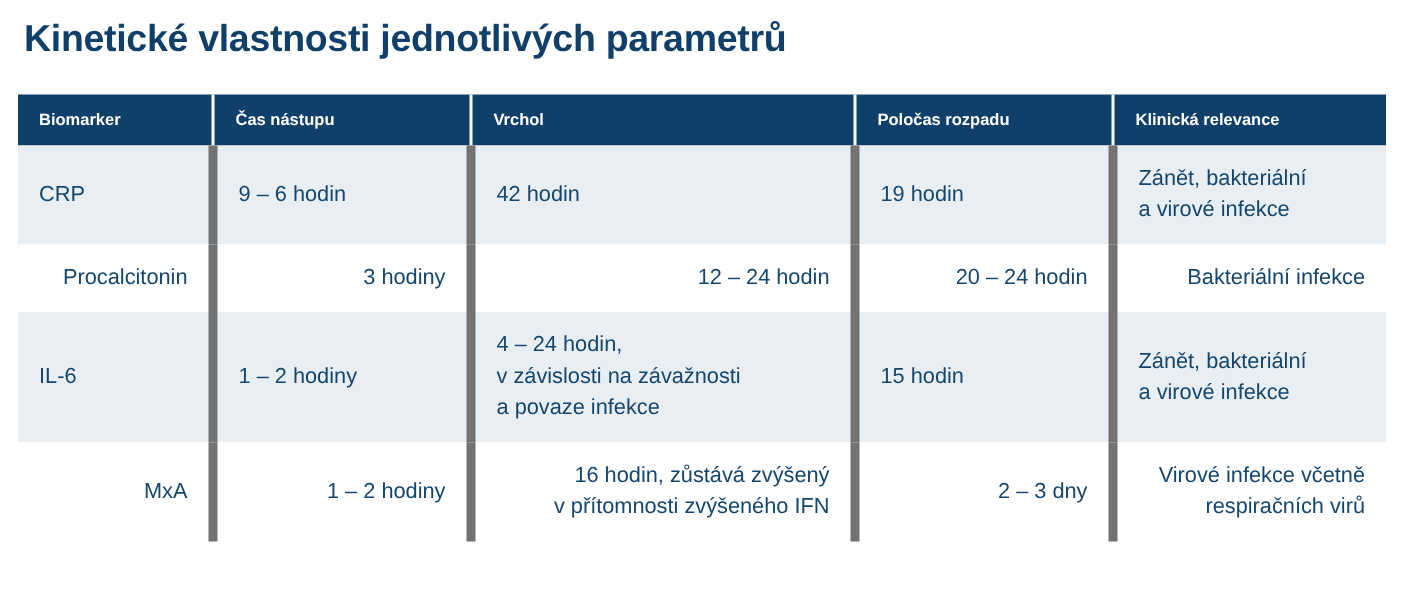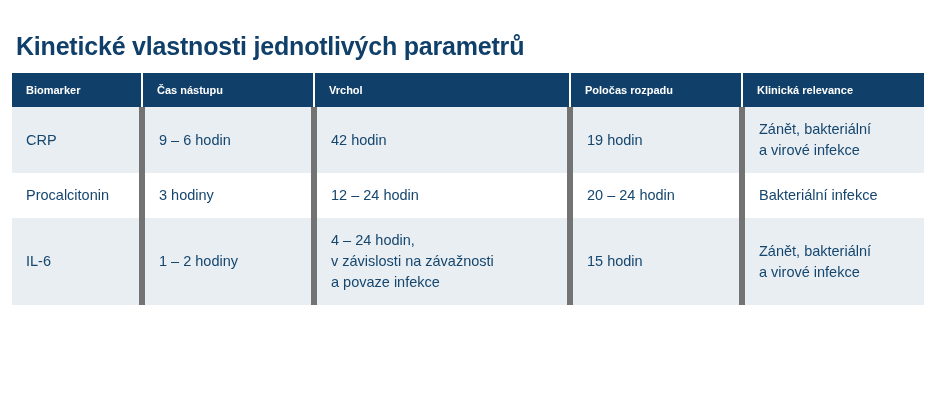--- a/index.html
+++ b/index.html
@@ -19,23 +19,23 @@
     width: 936px;
     height: 405px;
     box-sizing: border-box;
     padding: 0 12px;
   }
   .page-title {
     font-size: 25px;
     font-weight: bold;
     color: #10406a;
     letter-spacing: -0.2px;
-    padding-top: 32px;
+    padding-top: 12px;
     padding-left: 4px;
-    margin: 0 0 12px 0;
+    margin: 0 0 22px 0;
     white-space: nowrap;
   }
   table.kinetics {
     width: 912px;
     border-collapse: collapse;
     table-layout: fixed;
     font-size: 14.5px;
   }
   table.kinetics col.c0 { width: 130px; }
   table.kinetics col.c1 { width: 172px; }
@@ -59,21 +59,21 @@
   tbody td {
     color: #15466e;
     padding: 12px 14px 12px 14px;
     vertical-align: middle;
     border-right: 6px solid #737373;
     line-height: 1.45;
   }
   tbody td:last-child { border-right: none; }
 
   tbody tr.odd td { background: #e9eef3; }
-  tbody tr.even td { background: #ffffff; }
+  tbody tr.even td { background: #ffffff; text-align: right; }
 
   tbody tr.even td { border-bottom: 0; }
 
   .cell-line { display: block; }
 </style>
 </head>
 <body>
 
 <div class="page">
 
@@ -131,17 +131,30 @@
           <span class="cell-line">v závislosti na závažnosti</span>
           <span class="cell-line">a povaze infekce</span>
         </td>
         <td>15 hodin</td>
         <td>
           <span class="cell-line">Zánět, bakteriální</span>
           <span class="cell-line">a virové infekce</span>
         </td>
       </tr>
 
+      <tr class="even">
+        <td>MxA</td>
+        <td>1 – 2 hodiny</td>
+        <td>
+          <span class="cell-line">16 hodin, zůstává zvýšený</span>
+          <span class="cell-line">v přítomnosti zvýšeného IFN</span>
+        </td>
+        <td>2 – 3 dny</td>
+        <td>
+          <span class="cell-line">Virové infekce včetně</span>
+          <span class="cell-line">respiračních virů</span>
+        </td>
+      </tr>
 
     </tbody>
   </table>
 
 </div>
 
 </body></html>

